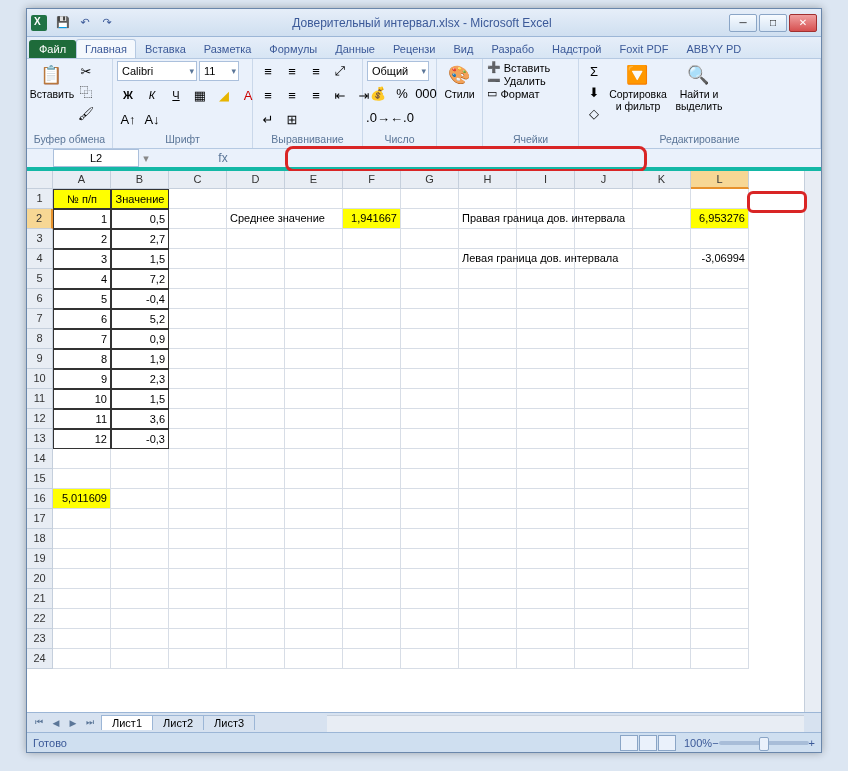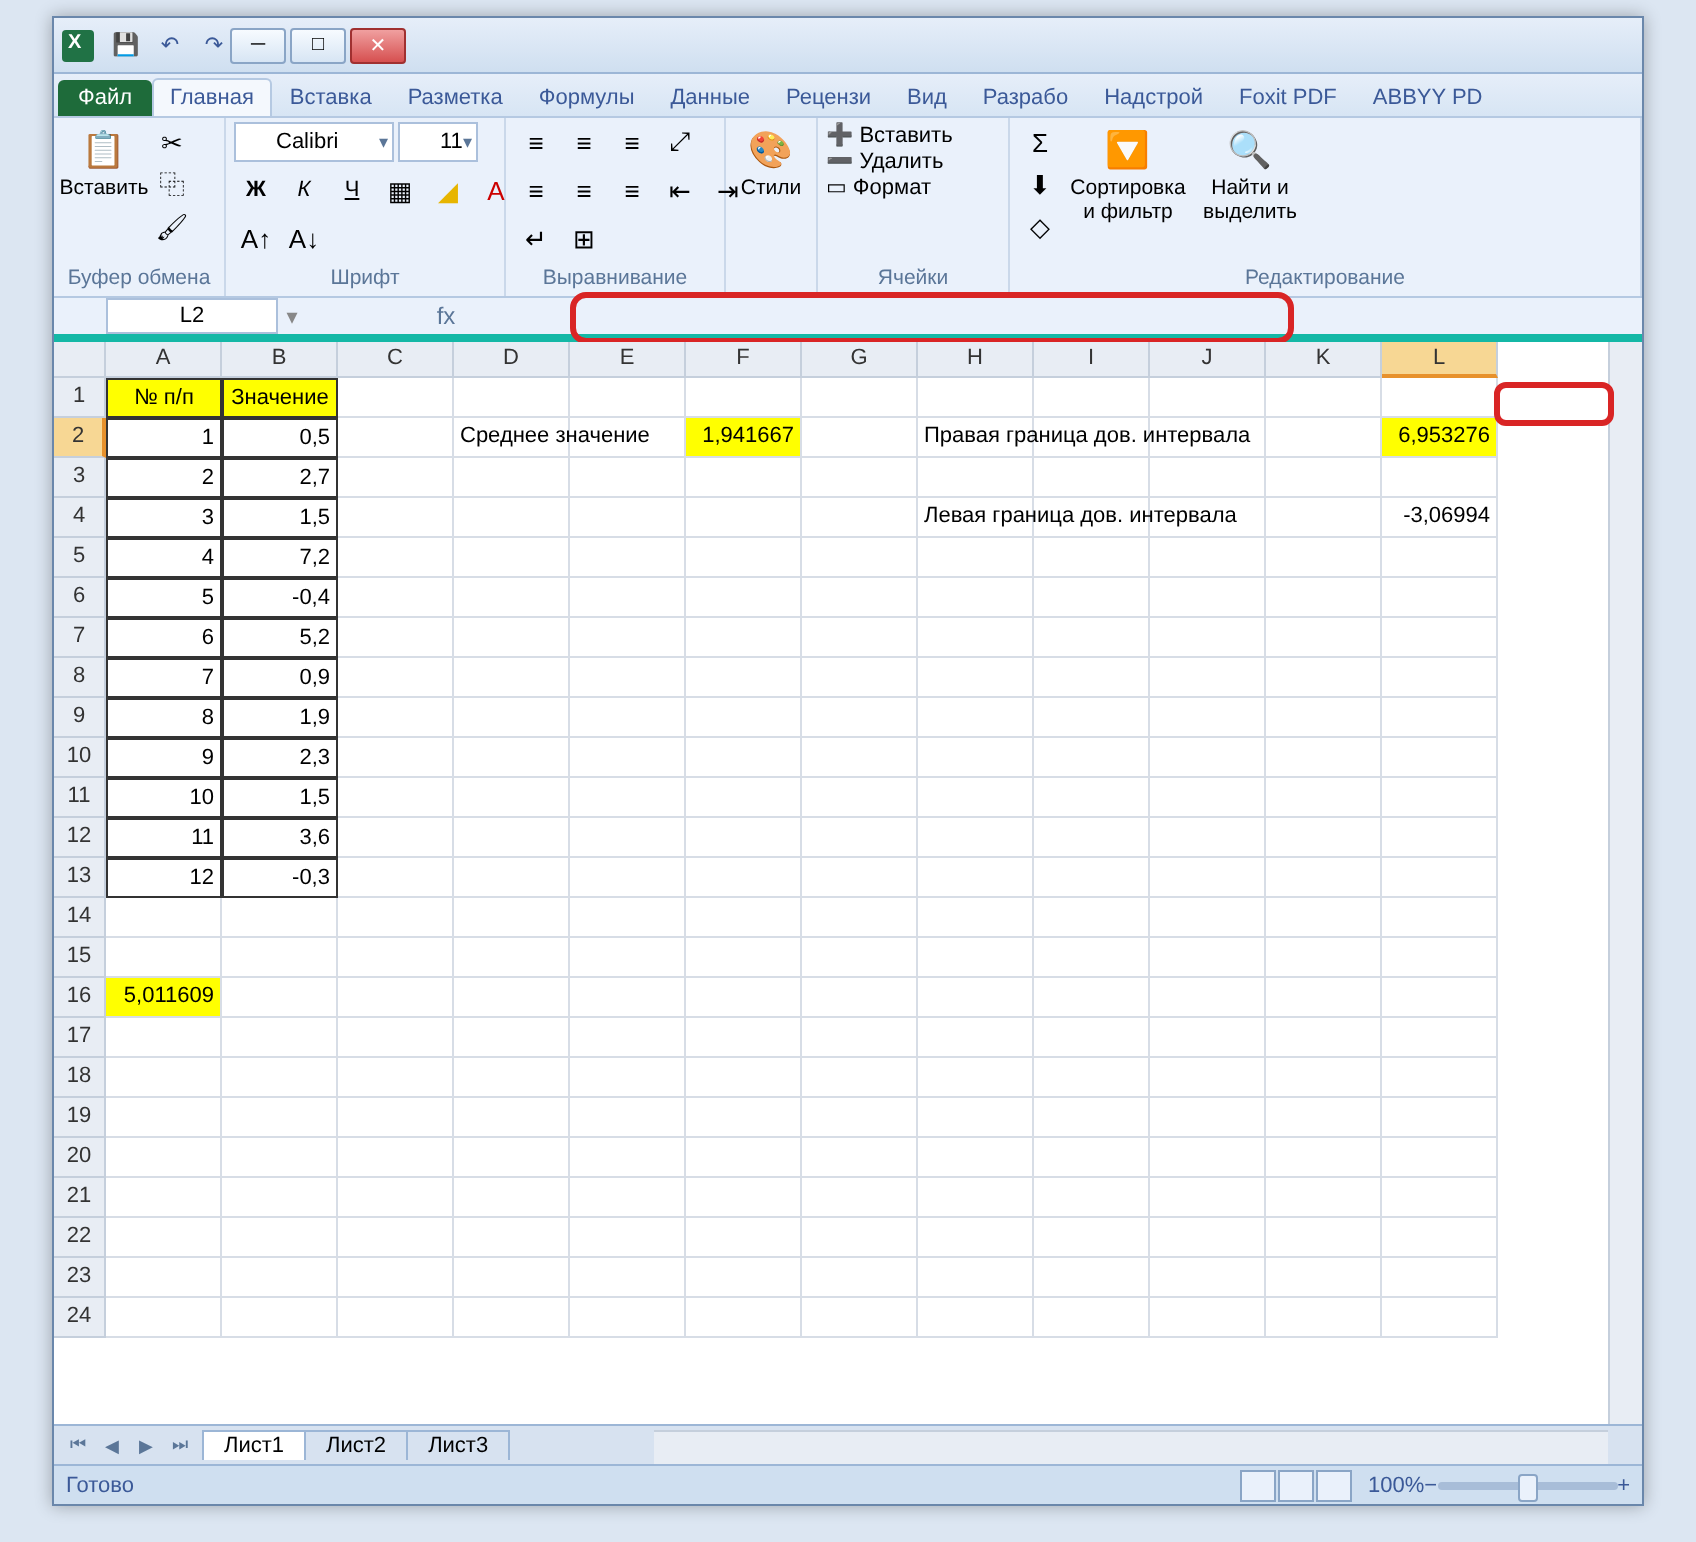--- a/index.html
+++ b/index.html
@@ -20,21 +20,21 @@
 .rtab.active{background:#f4f8fd;border-color:#b5c9e2;border-radius:3px 3px 0 0}
 .ribbon{height:90px;background:#eaf1fb;border-bottom:1px solid #b5c9e2;display:flex}
 .rgroup{border-right:1px solid #cad8ea;padding:2px 4px;display:flex;flex-direction:column;justify-content:space-between}
 .rgroup-body{flex:1;display:flex;align-items:flex-start;gap:2px}
 .rgroup-label{text-align:center;color:#5b7698;font-size:10.5px;padding:1px 0}
 .big-btn{width:42px;display:flex;flex-direction:column;align-items:center;gap:2px;padding:2px;cursor:pointer;border-radius:3px}
 .big-btn .ic{width:24px;height:24px;display:flex;align-items:center;justify-content:center;font-size:18px}
 .big-btn .lbl{font-size:10.5px;text-align:center;line-height:1.1}
 .small-col{display:flex;flex-direction:column;gap:1px}
 .small-btn{width:22px;height:20px;display:flex;align-items:center;justify-content:center;cursor:pointer;border-radius:2px;font-size:13px}
-.combo{height:20px;border:1px solid #abc0dc;background:#fff;padding:0 14px 0 20px;font-size:11px;display:flex;align-items:center;position:relative;min-width:40px}
+.combo{height:20px;border:1px solid #abc0dc;background:#fff;padding:0 14px 0 4px;font-size:11px;display:flex;align-items:center;position:relative;min-width:40px}
 .combo::after{content:"▾";position:absolute;right:2px;color:#5b7698;font-size:9px}
 .font-row{display:flex;gap:2px;margin-bottom:2px}
 .name-fx{height:22px;background:#eaf1fb;border-bottom:4px solid #14b8a6;display:flex;align-items:center}
 .name-box{width:86px;height:18px;background:#fff;border:1px solid #abc0dc;margin-left:26px;text-align:center;font-size:11px;line-height:16px}
 .fx-label{width:20px;text-align:center;color:#5b7698;font-size:12px;margin-left:60px}
 .formula-input{flex:1;height:18px;background:#fff;border:1px solid #abc0dc;padding:0 4px;font-size:11px;line-height:16px}
 .formula-highlight{position:absolute;border:3px solid #d92525;border-radius:8px;pointer-events:none}
 .grid-area{position:relative;height:552px;background:#fff;overflow:hidden}
 .col-headers{display:flex;position:absolute;top:0;left:0;height:18px}
 .corner{width:26px;height:18px;background:#e8edf4;border-right:1px solid #c5cfdc;border-bottom:1px solid #c5cfdc}
@@ -69,20 +69,21 @@
 
 <div class="window">
 
   <div class="titlebar">
     <div class="excel-icon"></div>
     <div class="qat">
       <div class="qat-btn">💾</div>
       <div class="qat-btn">↶</div>
       <div class="qat-btn">↷</div>
     </div>
+    <div class="title">Доверительный интервал.xlsx - Microsoft Excel</div>
     <div class="win-controls">
       <div class="win-btn">─</div>
       <div class="win-btn">□</div>
       <div class="win-btn close">✕</div>
     </div>
   </div>
 
   <div class="ribbon-tabs">
     <div class="file-tab">Файл</div>
     <div class="rtab active">Главная</div>
@@ -154,20 +155,35 @@
           <div class="small-btn">≡</div>
           <div class="small-btn">⇤</div>
           <div class="small-btn">⇥</div>
         </div>
         <div class="font-row">
           <div class="small-btn">↵</div>
           <div class="small-btn">⊞</div>
         </div>
       </div>
       <div class="rgroup-label">Выравнивание</div>
+    </div>
+    <div class="rgroup" style="width:74px">
+      <div class="rgroup-body" style="flex-direction:column">
+        <div class="combo" style="width:62px">Общий</div>
+        <div class="font-row">
+          <div class="small-btn">💰</div>
+          <div class="small-btn">%</div>
+          <div class="small-btn">000</div>
+        </div>
+        <div class="font-row">
+          <div class="small-btn">.0→</div>
+          <div class="small-btn">←.0</div>
+        </div>
+      </div>
+      <div class="rgroup-label">Число</div>
     </div>
     <div class="rgroup" style="width:46px">
       <div class="rgroup-body">
         <div class="big-btn">
           <div class="ic">🎨</div>
           <div class="lbl">Стили</div>
         </div>
       </div>
       <div class="rgroup-label"></div>
     </div>

